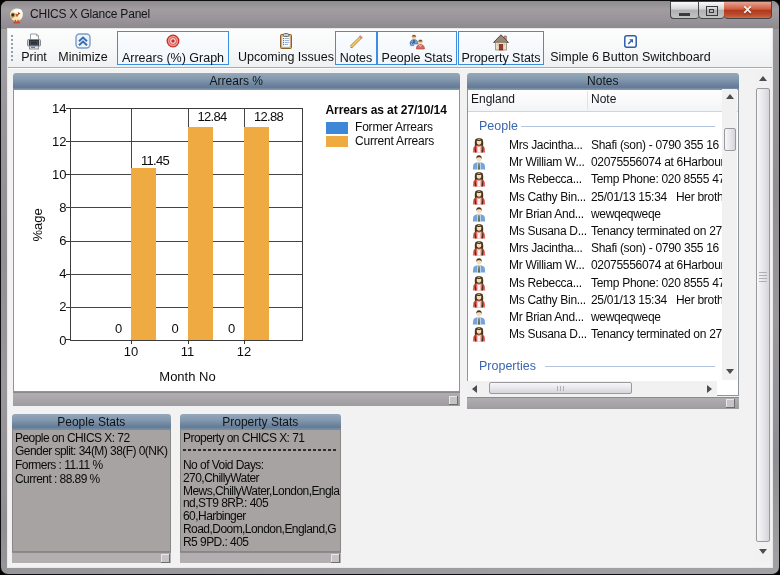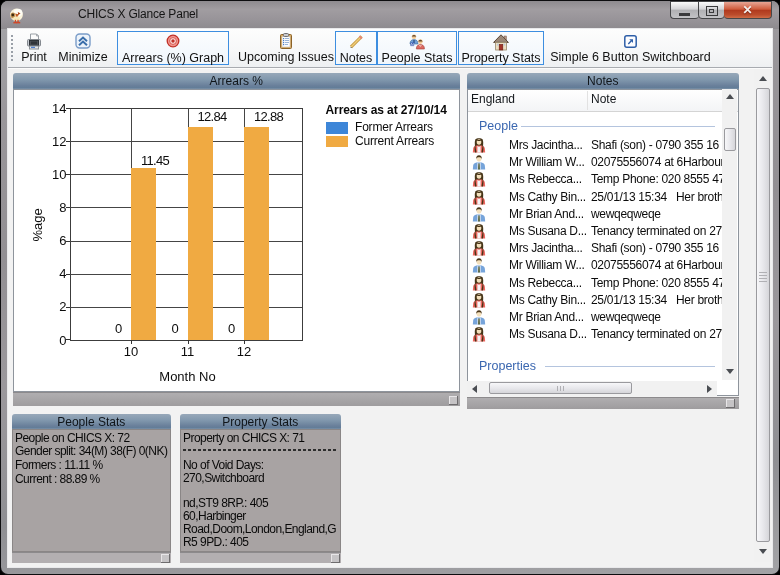--- a/index.html
+++ b/index.html
@@ -3,21 +3,21 @@
 <meta charset="utf-8">
 <style>
 html,body{margin:0;padding:0;}
 body{width:780px;height:575px;overflow:hidden;background:#000;font-family:"Liberation Sans",sans-serif;}
 .abs{position:absolute;}
 #win{position:absolute;left:0;top:0;width:780px;height:575px;background:#0d0d0f;border-radius:8px;}
 #frame{position:absolute;left:1px;top:1px;width:778px;height:573px;border-radius:7px;
 background:linear-gradient(175deg,#a8a8ab 0%,#99969a 18%,#928f93 40%,#9b989c 60%,#8f8f93 82%,#a3a3a6 100%);}
 #frame:before{content:"";position:absolute;left:0;top:0;right:0;height:28px;border-radius:7px 7px 0 0;
 background:linear-gradient(180deg,#8e8b8f 0%,#a19da1 30%,#989499 65%,#8d8a8e 100%);}
-#titletext{position:absolute;left:30px;top:7px;font-size:12px;color:#151515;letter-spacing:-0.2px;margin-left:48px;}
+#titletext{position:absolute;left:30px;top:7px;font-size:12px;color:#151515;letter-spacing:-0.2px;}
 
 .capbtn{position:absolute;top:1px;height:18px;border:1px solid #454648;box-sizing:border-box;}
 #btnmin{left:670px;width:29px;border-radius:0 0 4px 4px;border-right:none;
 background:linear-gradient(180deg,#fbfbfb 0%,#d4d4d6 45%,#b0b0b3 50%,#c3c3c6 100%);}
 #btnmax{left:698px;width:27px;border-radius:0 0 4px 4px;
 background:linear-gradient(180deg,#fbfbfb 0%,#d4d4d6 45%,#b0b0b3 50%,#c3c3c6 100%);}
 #btnclose{left:724px;width:48px;border-radius:0 0 4px 4px;border-left:none;
 background:linear-gradient(180deg,#e7a695 0%,#cf5b3c 45%,#b03a1e 52%,#bb4c2c 80%,#d06c46 100%);}
 .glyphmin{position:absolute;left:8px;top:11px;width:11px;height:3px;background:#3a3a3c;}
 .glyphmax{position:absolute;left:7px;top:4px;width:10px;height:8px;border:1px solid #3a3a3c;background:transparent;}
@@ -345,21 +345,22 @@
 </div>
 <div class="pstrip lite" style="left:3.5px;top:523px;width:159.5px;height:10.5px;">
           <div class="sgrip" style="right:1px;top:1px"></div>
         </div>
 
 <div class="phead" style="left:171.5px;top:384.5px;width:161.5px;">Property Stats</div>
 <div class="pbody gray" style="left:171.5px;top:399.5px;width:161.5px;height:123.5px;">
   <div class="stx" style="top:1px">Property on CHICS X: 71</div>
   <div style="position:absolute;left:2.5px;top:19px;width:155px;height:2px;background:repeating-linear-gradient(90deg,#2e2e2e 0 3px,transparent 3px 5px)"></div>
   <div class="stx" style="top:28.2px">No of Void Days:</div>
-  <div class="stx" style="top:41.1px">270,Switchboard</div>
+  <div class="stx" style="top:41.1px">270,ChillyWater</div>
+  <div class="stx" style="top:54px">Mews,ChillyWater,London,Engla</div>
   <div class="stx" style="top:66.9px">nd,ST9 8RP.: 405</div>
   <div class="stx" style="top:79.9px">60,Harbinger</div>
   <div class="stx" style="top:92.8px">Road,Doom,London,England,G</div>
   <div class="stx" style="top:105.7px">R5 9PD.: 405</div>
 </div>
 <div class="pstrip lite" style="left:171.5px;top:523px;width:161.5px;height:10.5px;">
           <div class="sgrip" style="right:1px;top:1px"></div>
         </div>
 
 <div class="sbv main" style="left:746px;top:39px;width:17px;height:494px;">

